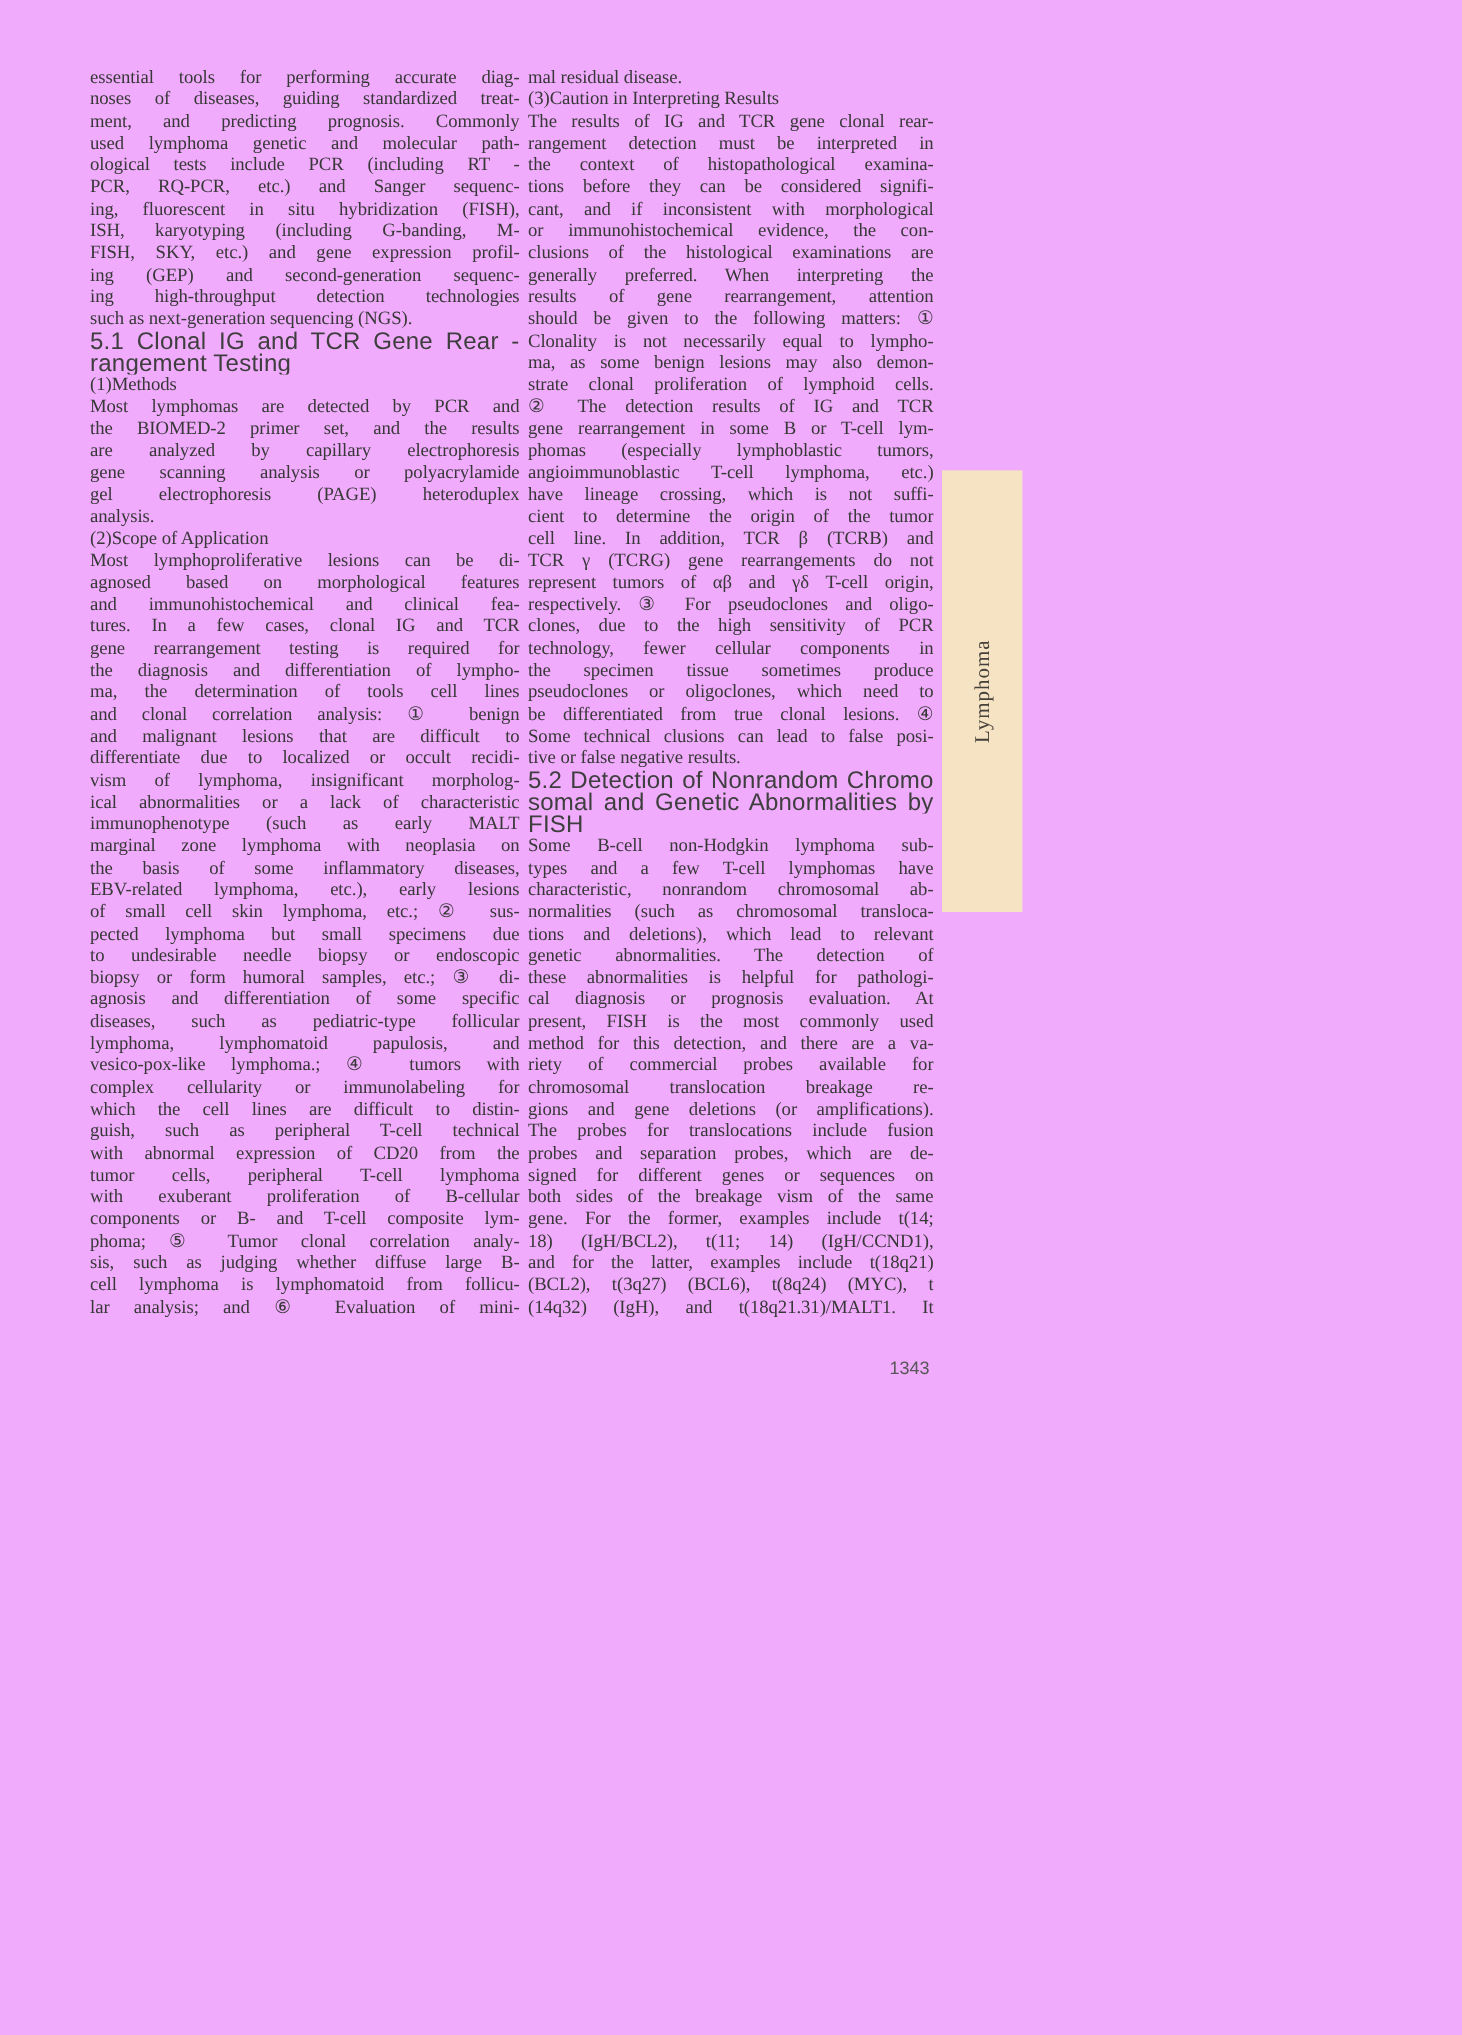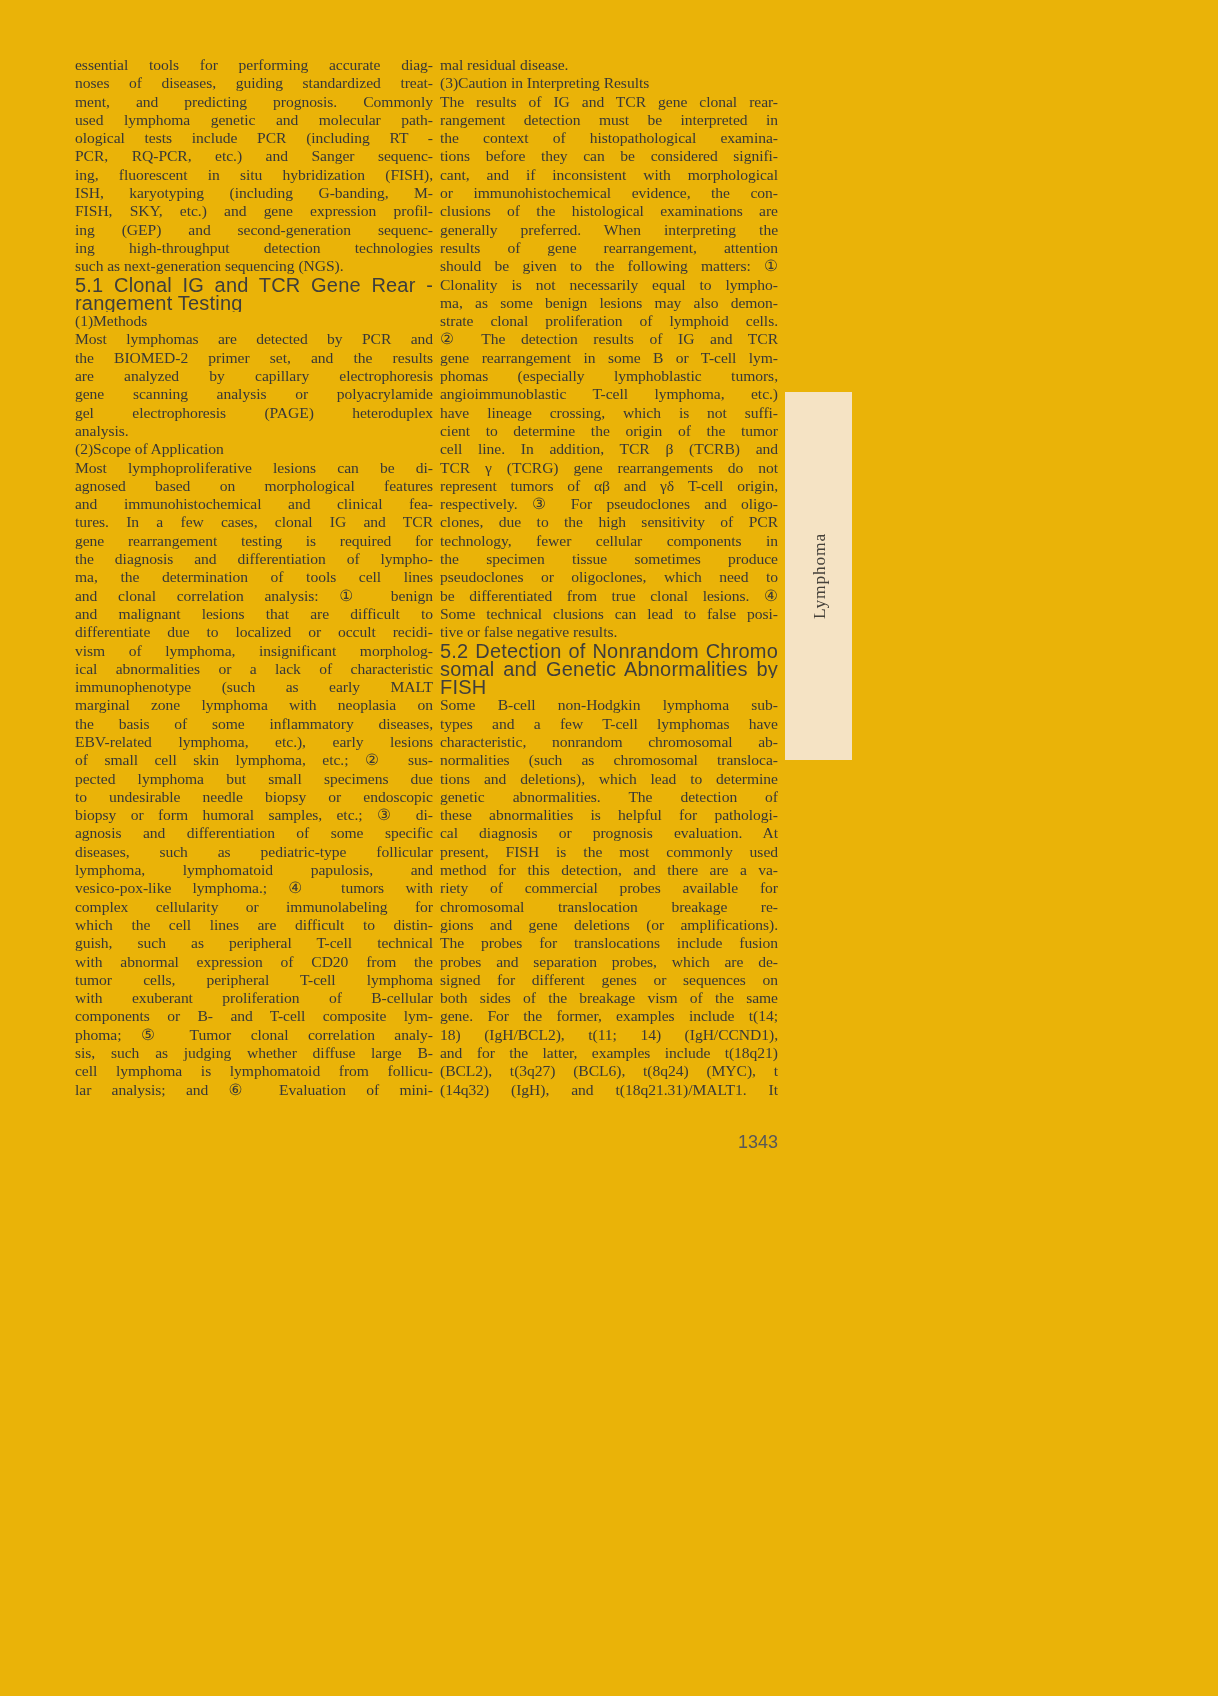--- a/index.html
+++ b/index.html
@@ -2,21 +2,21 @@
 <html><head>
 <meta charset="utf-8">
 <style>
   html, body { margin: 0; padding: 0; }
   body {
     width: 1218px; height: 1696px;
     background: #ffffff;
     position: relative;
     font-family: "Liberation Serif", "DejaVu Serif", serif;
   }
-  .page { position: absolute; left: 0; top: 0; width: 1218px; height: 1696px; background: #eab308; }
+  .page { position: absolute; left: 0; top: 0; width: 1218px; height: 1696px; background: #f0abfc; }
   .col {
     position: absolute; top: 56px;
     font-size: 15.6px; line-height: 18.3px;
     color: #383838;
     letter-spacing: -0.05px;
   }
   .col-left  { left: 75px;  width: 358px; }
   .col-right { left: 440px; width: 338px; }
   .line {
     height: 18.3px; overflow: hidden;
@@ -42,21 +42,21 @@
     white-space: nowrap;
     font-family: "Liberation Serif", "DejaVu Serif", serif;
     font-size: 17.5px;
     letter-spacing: 0.8px;
     color: #45413a;
   }
   .page-number {
     position: absolute; left: 728px; top: 1132px; width: 60px;
     text-align: center;
     font-family: "Liberation Sans", "DejaVu Sans", sans-serif;
-    font-size: 18px;
+    font-size: 15px;
     color: #585858;
   }
 </style>
 </head>
 <body>
 
 <div class="page">
 
   <div class="col col-left">
       <div class="line body">essential tools for performing accurate diag-</div>
@@ -151,21 +151,21 @@
       <div class="line body">be differentiated from true clonal lesions. ④</div>
       <div class="line body">Some technical clusions can lead to false posi-</div>
       <div class="line body last">tive or false negative results.</div>
       <div class="line heading">5.2 Detection of Nonrandom Chromo -</div>
       <div class="line heading">somal and Genetic Abnormalities by</div>
       <div class="line heading last">FISH</div>
       <div class="line body">Some B-cell non-Hodgkin lymphoma sub-</div>
       <div class="line body">types and a few T-cell lymphomas have</div>
       <div class="line body">characteristic, nonrandom chromosomal ab-</div>
       <div class="line body">normalities (such as chromosomal transloca-</div>
-      <div class="line body">tions and deletions), which lead to determine</div>
+      <div class="line body">tions and deletions), which lead to relevant</div>
       <div class="line body">genetic abnormalities. The detection of</div>
       <div class="line body">these abnormalities is helpful for pathologi-</div>
       <div class="line body">cal diagnosis or prognosis evaluation. At</div>
       <div class="line body">present, FISH is the most commonly used</div>
       <div class="line body">method for this detection, and there are a va-</div>
       <div class="line body">riety of commercial probes available for</div>
       <div class="line body">chromosomal translocation breakage re-</div>
       <div class="line body">gions and gene deletions (or amplifications).</div>
       <div class="line body">The probes for translocations include fusion</div>
       <div class="line body">probes and separation probes, which are de-</div>

